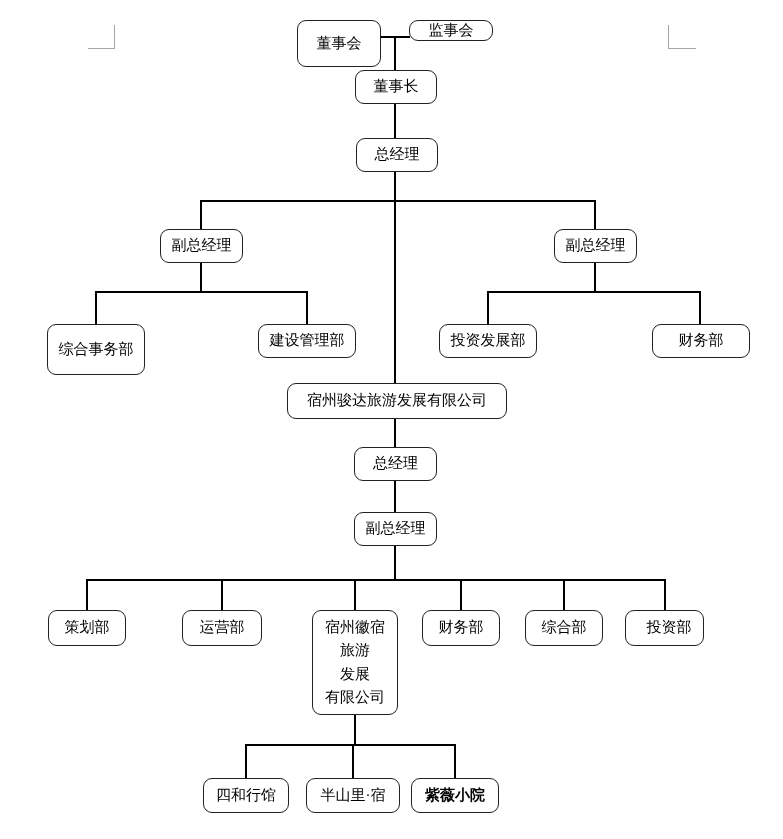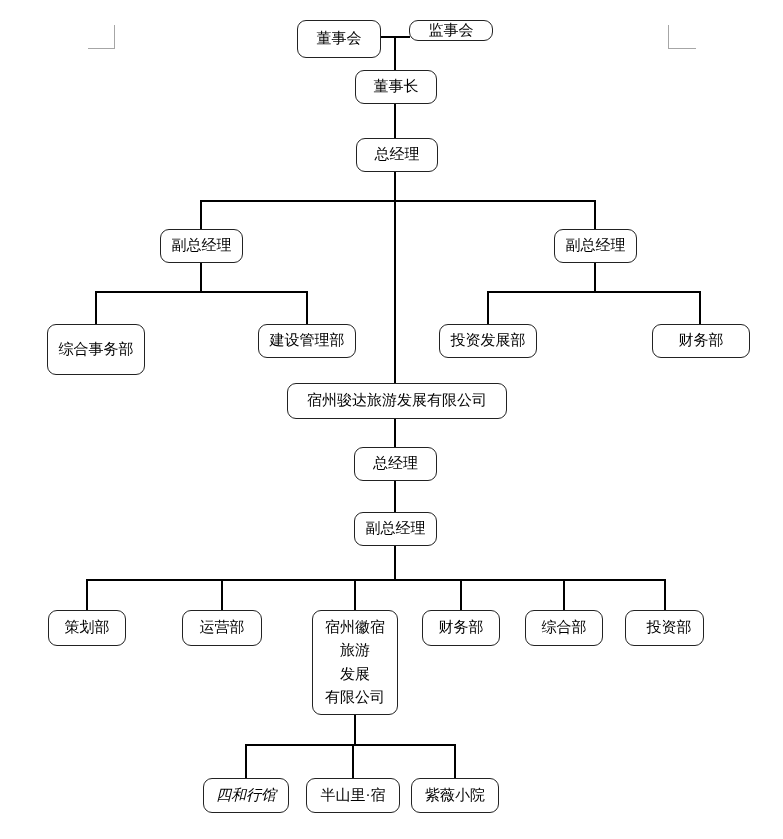--- a/index.html
+++ b/index.html
@@ -86,21 +86,21 @@
   <div class="line" style="left:354px; top:579px; width:2px; height:31px;"></div>
   <div class="line" style="left:460px; top:579px; width:2px; height:31px;"></div>
   <div class="line" style="left:563px; top:579px; width:2px; height:31px;"></div>
   <div class="line" style="left:664px; top:579px; width:2px; height:31px;"></div>
   <div class="line" style="left:354px; top:715px; width:2px; height:31px;"></div>
   <div class="line" style="left:245px; top:744px; width:211px; height:2px;"></div>
   <div class="line" style="left:245px; top:744px; width:2px; height:34px;"></div>
   <div class="line" style="left:352px; top:744px; width:2px; height:34px;"></div>
   <div class="line" style="left:454px; top:744px; width:2px; height:34px;"></div>
 
-  <div class="node" style="left:297px; top:20px; width:84px; height:38px;">董事会</div>
+  <div class="node" style="left:297px; top:20px; width:84px; height:47px;">董事会</div>
   <div class="node" style="left:409px; top:20px; width:84px; height:21px;">监事会</div>
   <div class="node" style="left:355px; top:70px; width:82px; height:34px;">董事长</div>
   <div class="node" style="left:356px; top:138px; width:82px; height:34px;">总经理</div>
   <div class="node" style="left:160px; top:229px; width:83px; height:34px;">副总经理</div>
   <div class="node" style="left:554px; top:229px; width:83px; height:34px;">副总经理</div>
   <div class="node" style="left:47px; top:324px; width:98px; height:51px;">综合事务部</div>
   <div class="node" style="left:258px; top:324px; width:98px; height:34px;">建设管理部</div>
   <div class="node" style="left:439px; top:324px; width:98px; height:34px;">投资发展部</div>
   <div class="node" style="left:652px; top:324px; width:98px; height:34px;">财务部</div>
   <div class="node" style="left:287px; top:383px; width:220px; height:36px;">宿州骏达旅游发展有限公司</div>
@@ -108,17 +108,17 @@
   <div class="node" style="left:354px; top:512px; width:83px; height:34px;">副总经理</div>
   <div class="node" style="left:48px; top:610px; width:78px; height:36px;">策划部</div>
   <div class="node" style="left:182px; top:610px; width:80px; height:36px;">运营部</div>
   <div class="node" style="left:312px; top:610px; width:86px; height:105px;">宿州徽宿
 旅游
 发展
 有限公司</div>
   <div class="node" style="left:422px; top:610px; width:78px; height:36px;">财务部</div>
   <div class="node" style="left:525px; top:610px; width:78px; height:36px;">综合部</div>
   <div class="node" style="left:625px; top:610px; width:79px; height:36px;padding-left:9px;">投资部</div>
-  <div class="node" style="left:203px; top:778px; width:86px; height:35px;font-style:italic;">四和行馆</div>
+  <div class="node" style="left:203px; top:778px; width:86px; height:35px;">四和行馆</div>
   <div class="node" style="left:306px; top:778px; width:94px; height:35px;">半山里·宿</div>
-  <div class="node" style="left:411px; top:778px; width:88px; height:35px;">紫薇小院</div>
+  <div class="node" style="left:411px; top:778px; width:88px; height:35px;font-weight:bold;">紫薇小院</div>
 
 </div>
 
 </body></html>

